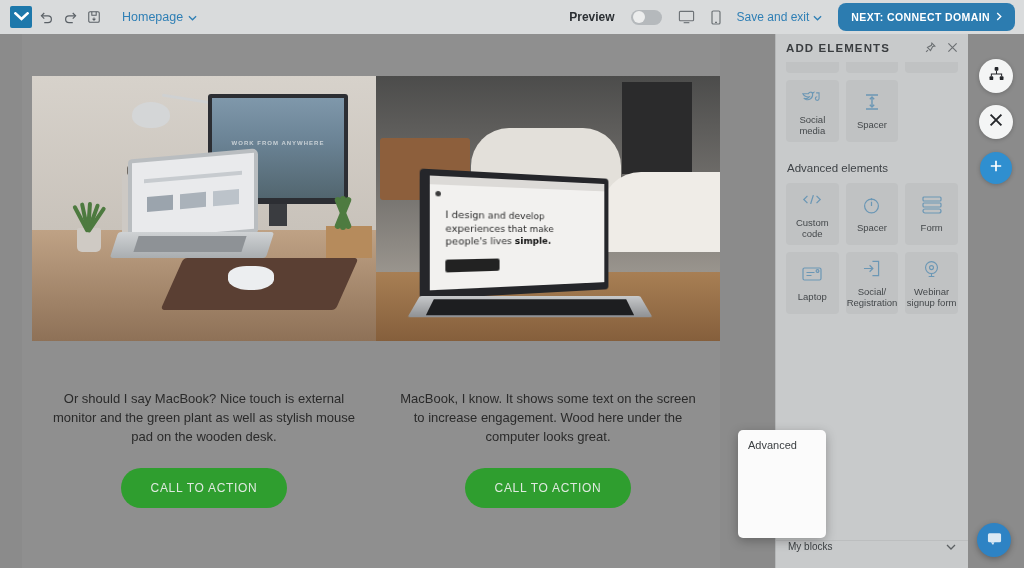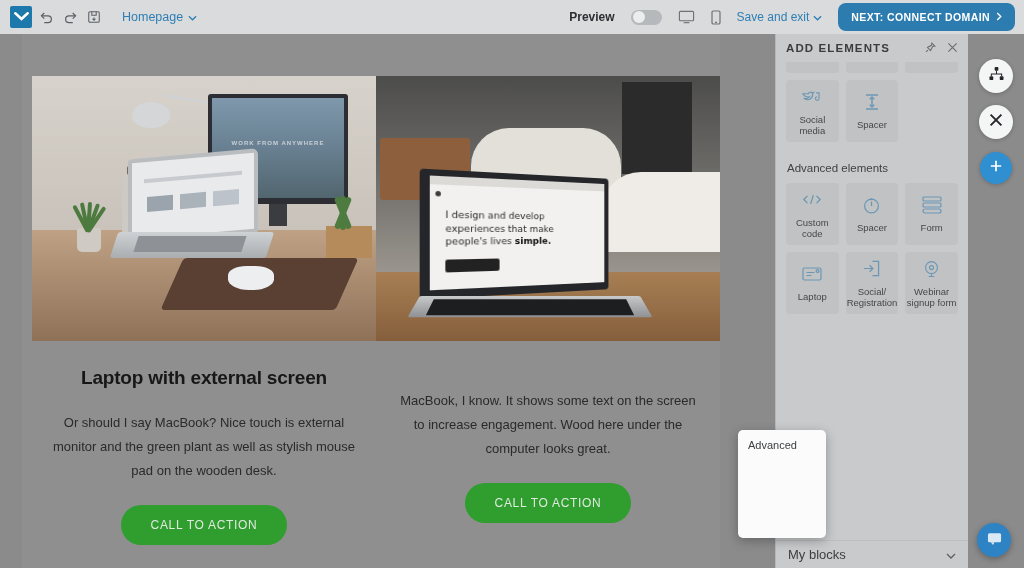--- a/index.html
+++ b/index.html
@@ -120,21 +120,21 @@
     font-family: "DejaVu Sans", sans-serif;
   }
   .photoB .lap .lid .scr .hd b { color:#111; }
   .photoB .lap .lid .scr .cta { position:absolute; left:14px; top:78px; width:52px; height:12px; background:#222; border-radius:2px; }
   .photoB .lap .base { position:absolute; left:-10px; top:112px; width:232px; height:40px; background:linear-gradient(180deg,#c8cacc,#8f9194); border-radius:3px; transform: perspective(320px) rotateX(58deg); }
   .photoB .lap .kbd { position:absolute; left:6px; top:118px; width:200px; height:30px; background:#1d1e20; transform: perspective(320px) rotateX(58deg); }
 
   .colrow { display:flex; width:688px; margin: 26px 0 0 10px; }
   .col { width:344px; text-align:center; padding: 0 18px; }
   .col h2 { font-size:19px; color:#171717; font-weight:bold; letter-spacing:-.2px; }
-  .col p { margin-top:22px; font-size:13px; line-height:24px; color:#2a2a2a; }
+  .col p { margin-top:22px; font-size:13px; line-height:19px; color:#2a2a2a; }
   .cta-btn {
     margin-top:22px; display:inline-block;
     background:#2f9e2f; color:#dfe9df; border:none;
     font-size:12px; letter-spacing:.7px; padding:13px 30px; border-radius:24px;
     cursor:pointer;
   }
 
   
   .panel {
     position: absolute; top: 34px; right: 56px;
@@ -179,22 +179,22 @@
     margin-top:9px; width:62px; height:62px; border-radius:4px;
     background: linear-gradient(160deg,#4aa8ec,#4fb2f0);
     box-shadow: 0 3px 7px rgba(0,0,0,.25);
     display:flex; flex-direction:column; align-items:center; justify-content:center; gap:5px;
     color:#fff; cursor:grabbing;
   }
   .prod-card .lb { font-size:8px; color:#ffffff; }
   .myblocks {
     position:absolute; left:0; right:0; bottom:0; height:28px;
     border-top:1px solid #bcbebf;
-    display:flex; align-items:center; padding: 0 12px;
-    font-size:13px; color:#3b3f42; cursor:pointer;
+    display:flex; align-items:flex-start; padding: 0 12px;
+    font-size:10px; color:#3b3f42; cursor:pointer;
   }
   .myblocks .chev { margin-left:auto; color:#5c6063; }
 
   
   .rail { position:absolute; top:34px; right:0; width:56px; height:534px; }
   .rbtn {
     position:absolute; left:11px; width:34px; height:34px; border-radius:50%;
     display:flex; align-items:center; justify-content:center;
     box-shadow: 0 1px 4px rgba(0,0,0,.22); cursor:pointer;
   }
@@ -349,21 +349,20 @@
             </div>
           </div>
           <div class="base"></div>
             <div class="kbd"></div>
         </div>
       </div>
     </div>
 
     <div class="colrow">
       <div class="col">
-        <h2>Laptop with external screen</h2>
         <p>Or should I say MacBook? Nice touch is external monitor and the green plant as well as stylish mouse pad on the wooden desk.</p>
         <button class="cta-btn">CALL TO ACTION</button>
       </div>
       <div class="col">
         <p>MacBook, I know. It shows some text on the screen to increase engagement. Wood here under the computer looks great.</p>
         <button class="cta-btn">CALL TO ACTION</button>
       </div>
     </div>
 
   </div>

